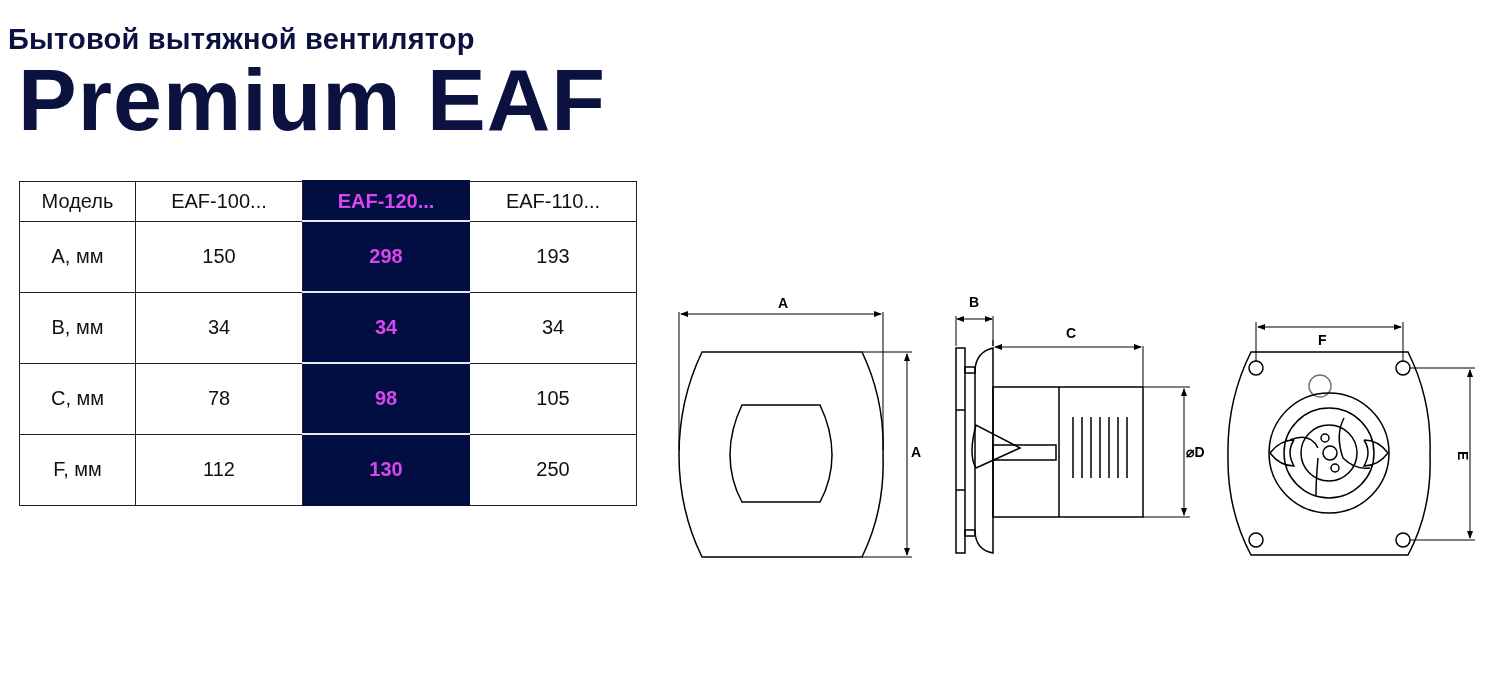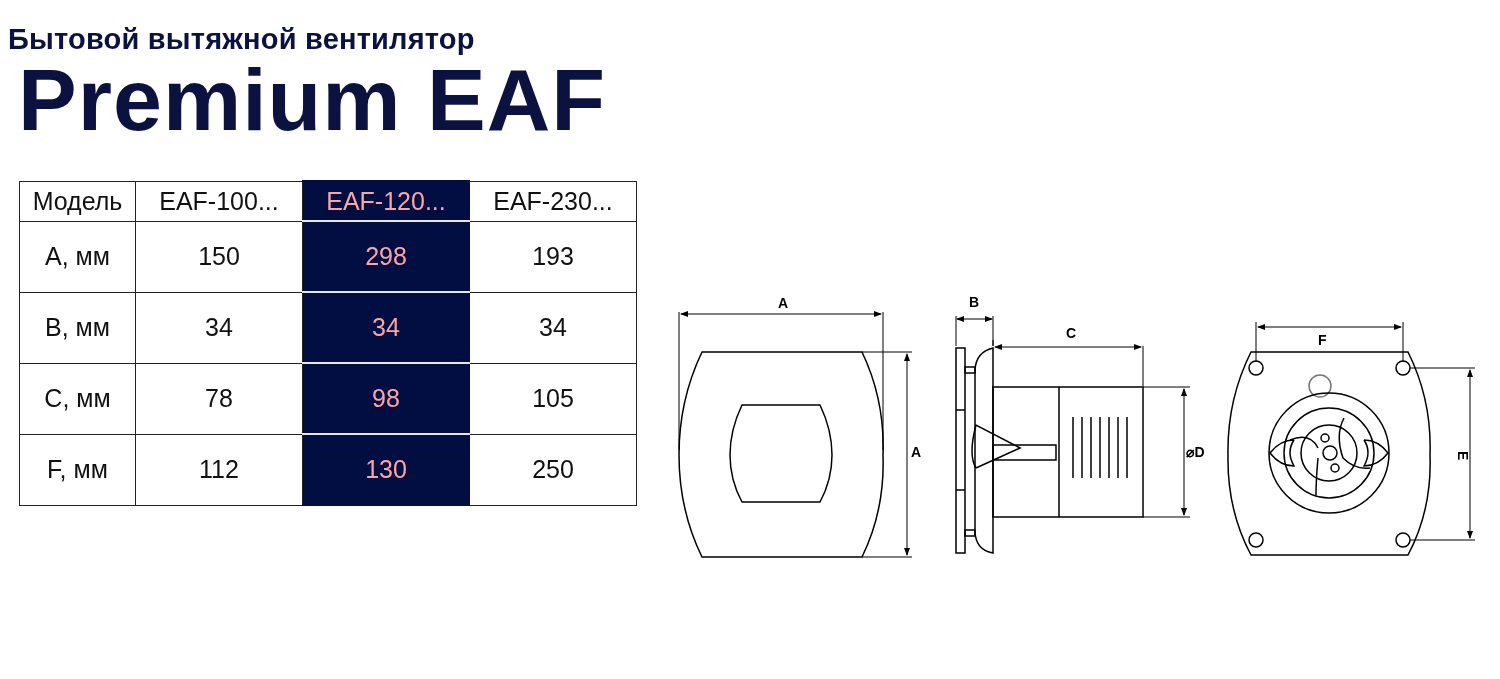--- a/index.html
+++ b/index.html
@@ -4,49 +4,49 @@
   <style>
     html, body { margin: 0; padding: 0; background: #ffffff; }
     body { width: 1500px; height: 679px; position: relative; overflow: hidden;
            font-family: "Liberation Sans", "DejaVu Sans", sans-serif; color: #0b1240; }
     .subtitle { position: absolute; left: 8px; top: 8px; font-size: 29px; font-weight: bold;
                 color: #0b1240; letter-spacing: 0.2px; white-space: nowrap; margin-top: 15px; }
     .title { position: absolute; left: 18px; top: 56px; font-size: 88px; font-weight: bold;
              color: #0b1240; letter-spacing: 1px; white-space: nowrap; line-height: 1; }
     table.spec { position: absolute; left: 19px; top: 180px; border-collapse: collapse;
                  font-family: "Liberation Sans", "DejaVu Sans", sans-serif; }
-    table.spec td { border: 1.5px solid #222; text-align: center; font-size: 25px; color: #111;
+    table.spec td { border: 1.5px solid #222; text-align: center; font-size: 20px; color: #111;
                     padding: 0; }
     table.spec tr.head td { height: 38px; }
     table.spec tr.row td { height: 69px; }
     table.spec td.c0 { width: 115px; }
     table.spec td.c1 { width: 166px; }
     table.spec td.c2 { width: 166px; }
     table.spec td.c3 { width: 166px; }
-    table.spec td.hl { background: #020d42; color: #fca5a5; font-weight: normal;
+    table.spec td.hl { background: #020d42; color: #d946ef; font-weight: bold;
                        border-left-color: #020d42; border-right-color: #020d42;
                        border-top: 2px solid #e8e8ee; border-bottom: 2px solid #e8e8ee; text-align: center; }
     table.spec tr.head td.hl { border-top-color: #020d42; }
     table.spec tr:last-child td.hl { border-bottom-color: #020d42; margin-top: 13px; }
     .drawing { position: absolute; left: 0; top: 0; }
     .dimlbl { font-family: "Liberation Sans", sans-serif; font-weight: bold; font-size: 14px; fill: #000; }
   </style>
 </head>
 <body>
 
 <div class="subtitle">Бытовой вытяжной вентилятор</div>
 <div class="title">Premium EAF</div>
 
 <table class="spec">
   <tbody>
       <tr class="head">
     <td class="c0">Модель</td>
     <td class="c1">EAF-100...</td>
     <td class="c2 hl">EAF-120...</td>
-    <td class="c3">EAF-230...</td>
+    <td class="c3">EAF-110...</td>
   </tr>
   <tr class="row">
     <td class="c0">A, мм</td>
     <td class="c1">150</td>
     <td class="c2 hl">298</td>
     <td class="c3">193</td>
   </tr>
   <tr class="row">
     <td class="c0">B, мм</td>
     <td class="c1">34</td>

